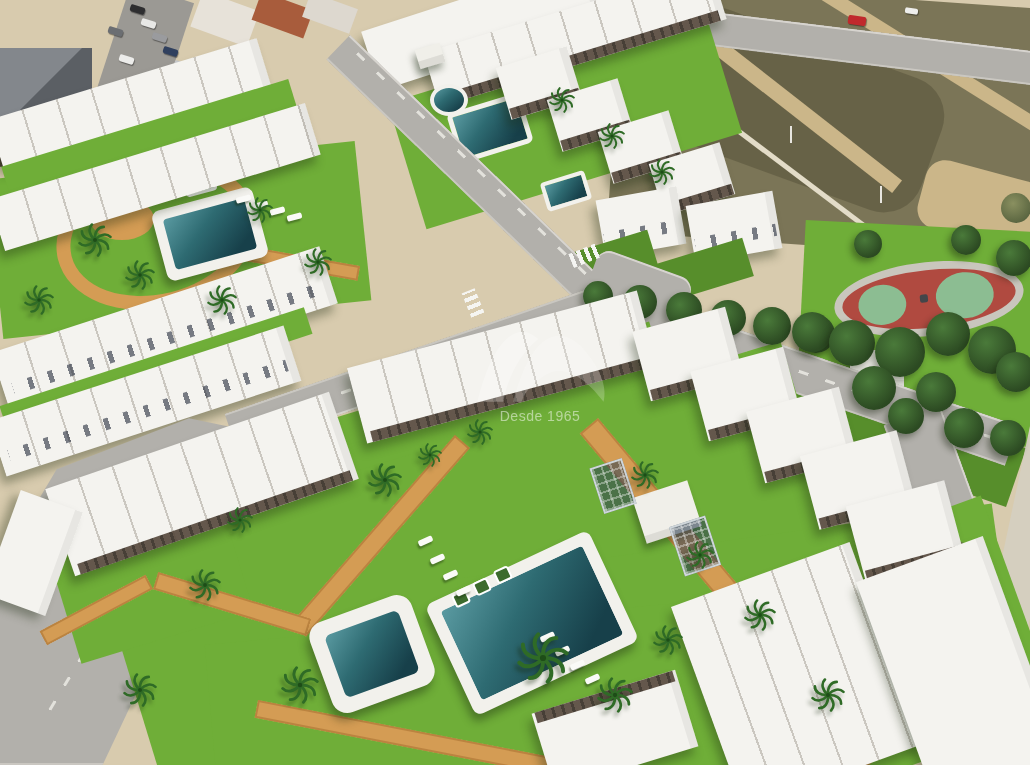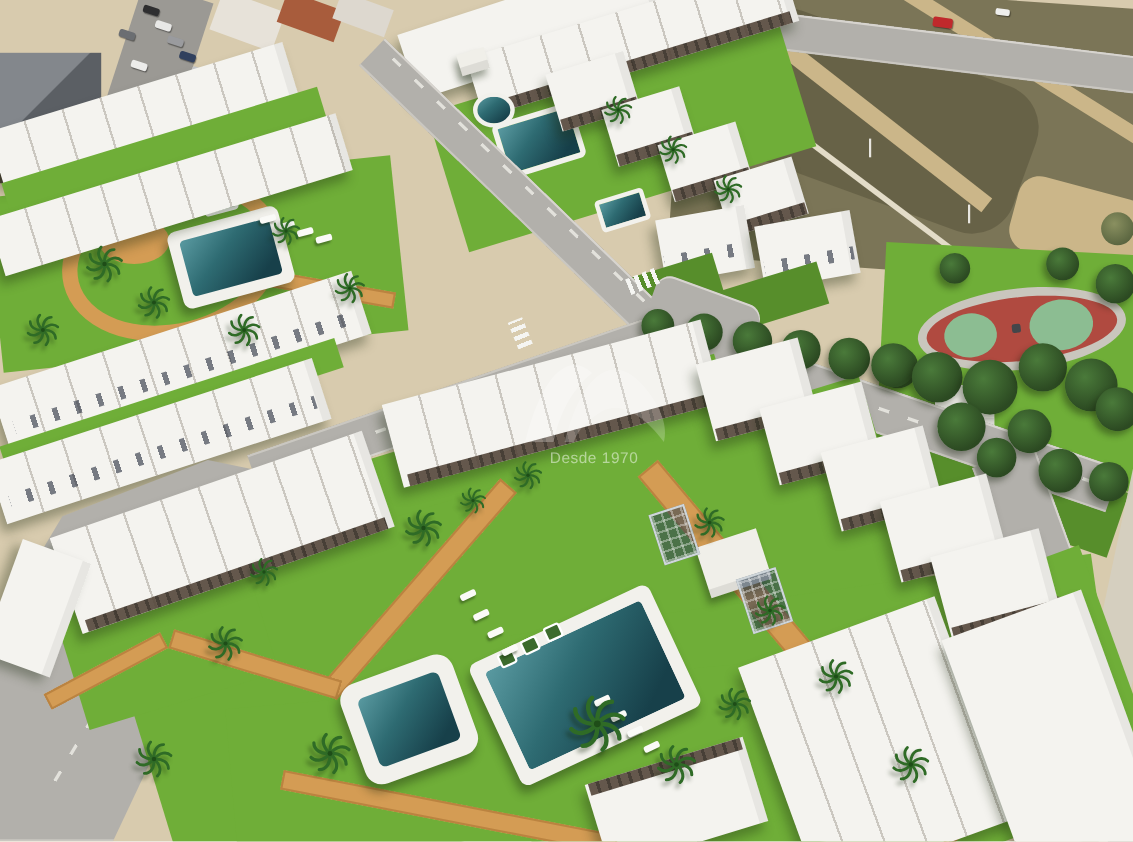--- a/index.html
+++ b/index.html
@@ -346,17 +346,17 @@
   <svg class="s palm" viewBox="-22 -22 44 44" style="left:227px;top:507px;width:26px;height:26px;">
       <use href="#palmS"></use>
     </svg>
 
   <div class="s wm">
     <svg class="wm-logo" viewBox="0 0 220 110">
       <path d="M35 105 C55 25, 85 8, 108 30 C86 48, 72 75, 66 105 Z" fill="#ffffff" fill-opacity="0.26"></path>
       <path d="M78 105 C100 20, 135 12, 162 42 C185 68, 190 90, 186 105 C160 70, 135 62, 118 72 C103 81, 92 92, 88 105 Z" fill="#ffffff" fill-opacity="0.22"></path>
     </svg>
     <div class="wm-text">
-      <span class="wm-tag">Desde 1970</span>
+      <span class="wm-tag">Desde 1965</span>
     </div>
   </div>
 
 </div>
 
 </body></html>

